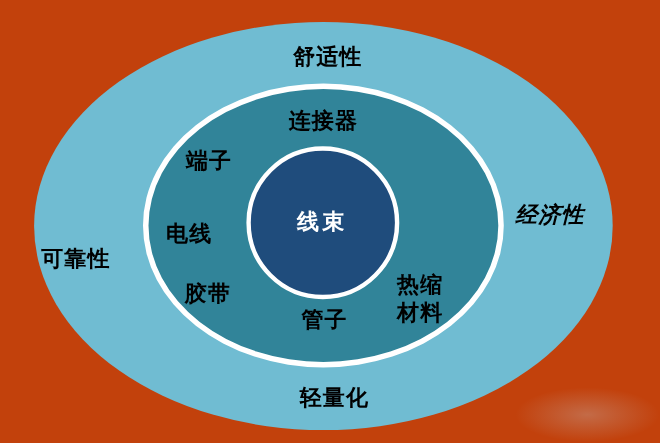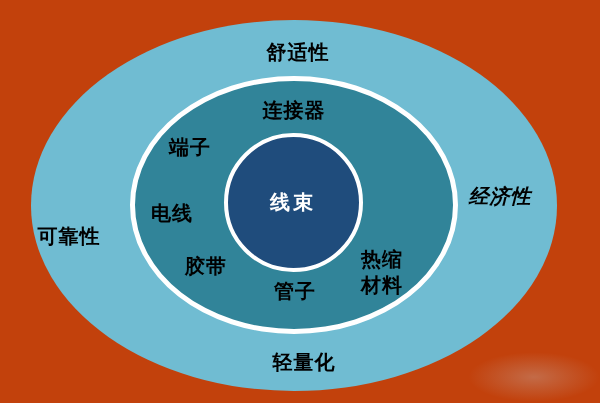--- a/index.html
+++ b/index.html
@@ -73,21 +73,21 @@
   .pos-comfort     { left: 298px; top: 52px;  }
   .pos-reliability { left: 69px;  top: 212px; margin-top: 24px; }
   .pos-economy     { left: 500px; top: 196px; font-style: italic; }
   .pos-lightweight { left: 304px; top: 362px; }
   
   .pos-connector    { left: 294px; top: 110px; }
   .pos-terminal     { left: 190px; top: 147px; }
   .pos-locating     { left: 392px; top: 152px; }
   .pos-wire         { left: 172px; top: 213px; }
   .pos-sheath       { left: 388px; top: 213px; }
-  .pos-tape         { left: 206px; top: 268px; font-family: Liberation Mono, monospace; }
+  .pos-tape         { left: 189px; top: 268px; }
   .pos-heatshrink   { left: 382px; top: 272px; }
   .pos-tube         { left: 295px; top: 291px; }
   .watermark-smudge {
     position: absolute;
     left: 468px;
     top: 352px;
     width: 132px;
     height: 50px;
     background: radial-gradient(ellipse at center, rgba(198,203,208,0.30) 0%, rgba(255,255,255,0) 70%);
     pointer-events: none;

